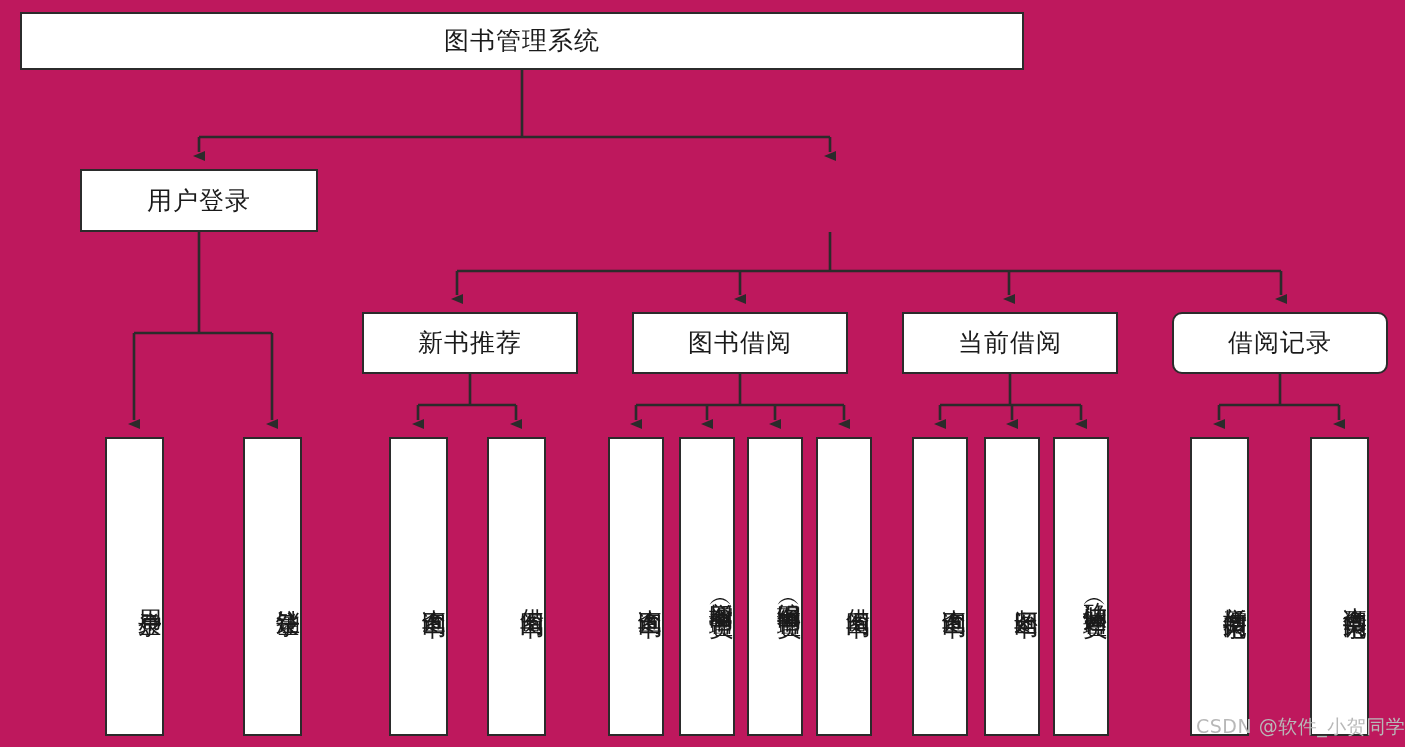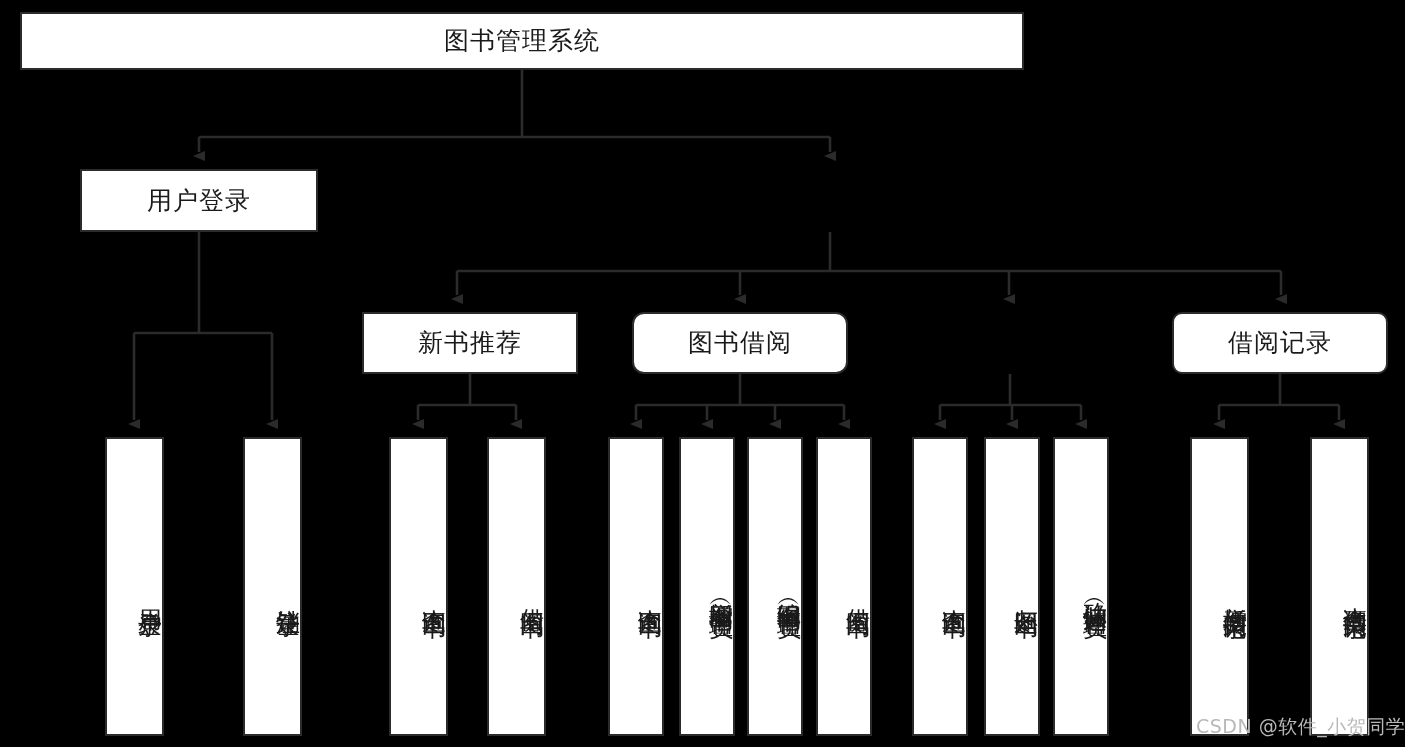--- a/index.html
+++ b/index.html
@@ -7,21 +7,21 @@
     padding: 0;
     background: #ffffff;
   }
   body {
     font-family: "DejaVu Sans", "Liberation Sans", sans-serif;
   }
   #canvas {
     position: relative;
     width: 1405px;
     height: 747px;
-    background: #000000;
+    background: #be185d;
     overflow: hidden;
   }
   #edges {
     position: absolute;
     left: 0;
     top: 0;
     width: 1405px;
     height: 747px;
   }
   .node {
@@ -119,21 +119,22 @@
       <path d="M1219,405 L1219,420" marker-end="url(#arrow)"></path>
       <path d="M1339,405 L1339,420" marker-end="url(#arrow)"></path>
     </g>
   </svg>
 
   <div class="node node-h" id="node-root" style="left: 20px; top: 12px; width: 1004px; height: 58px;">图书管理系统</div>
 
   <div class="node node-h" id="node-l1-0" style="left: 80px; top: 169px; width: 238px; height: 63px;">用户登录</div>
 
   <div class="node node-h" id="node-l2-0" style="left: 362px; top: 312px; width: 216px; height: 62px;">新书推荐</div>
-  <div class="node node-h" id="node-l2-1" style="left: 632px; top: 312px; width: 216px; height: 62px; border-radius: 12px;">图书借阅</div>
+  <div class="node node-h" id="node-l2-1" style="left: 632px; top: 312px; width: 216px; height: 62px;">图书借阅</div>
+  <div class="node node-h" id="node-l2-2" style="left: 902px; top: 312px; width: 216px; height: 62px;">当前借阅</div>
   <div class="node node-h" id="node-l2-3" style="left: 1172px; top: 312px; width: 216px; height: 62px; border-radius: 10px;">借阅记录</div>
 
   <div class="node node-v" id="node-leaf-0" style="left: 105px; top: 437px; width: 59px; height: 299px;">用户登录</div>
   <div class="node node-v" id="node-leaf-1" style="left: 243px; top: 437px; width: 59px; height: 299px;">注销登录</div>
   <div class="node node-v" id="node-leaf-2" style="left: 389px; top: 437px; width: 59px; height: 299px;">查询图书</div>
   <div class="node node-v" id="node-leaf-3" style="left: 487px; top: 437px; width: 59px; height: 299px;">借阅图书</div>
   <div class="node node-v" id="node-leaf-4" style="left: 608px; top: 437px; width: 56px; height: 299px;">查询图书</div>
   <div class="node node-v tall" id="node-leaf-5" style="left: 679px; top: 437px; width: 56px; height: 299px;">新增图书（管理员）</div>
   <div class="node node-v tall" id="node-leaf-6" style="left: 747px; top: 437px; width: 56px; height: 299px;">编辑图书（管理员）</div>
   <div class="node node-v" id="node-leaf-7" style="left: 816px; top: 437px; width: 56px; height: 299px;">借阅图书</div>

